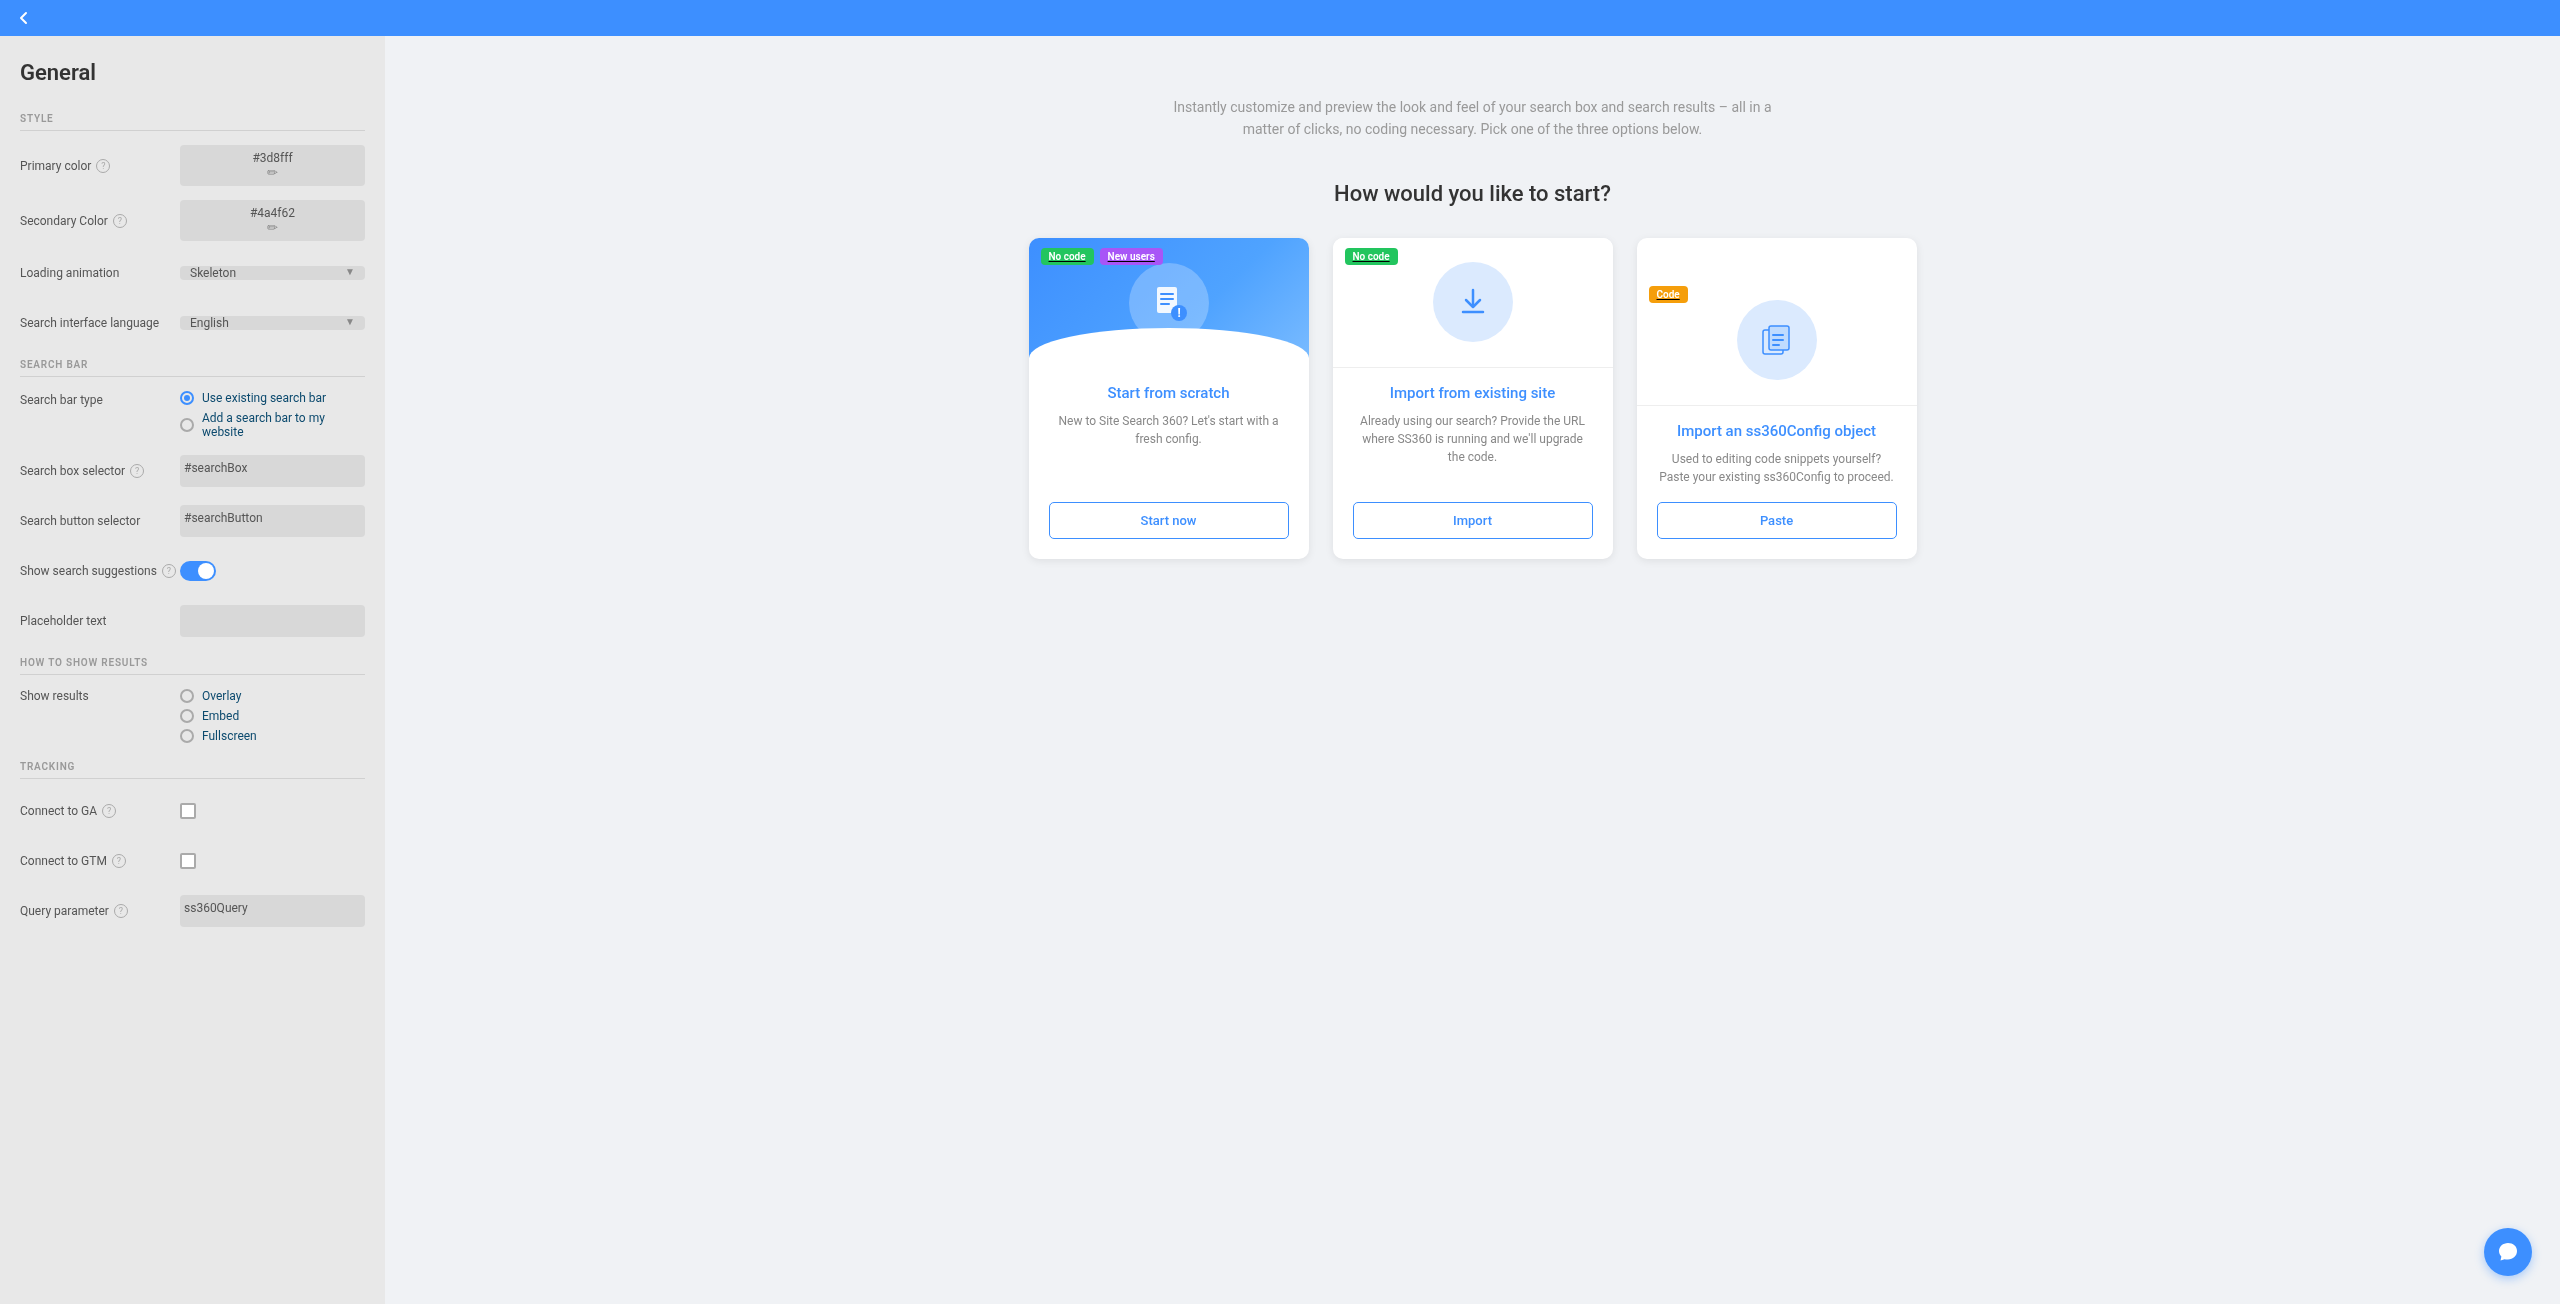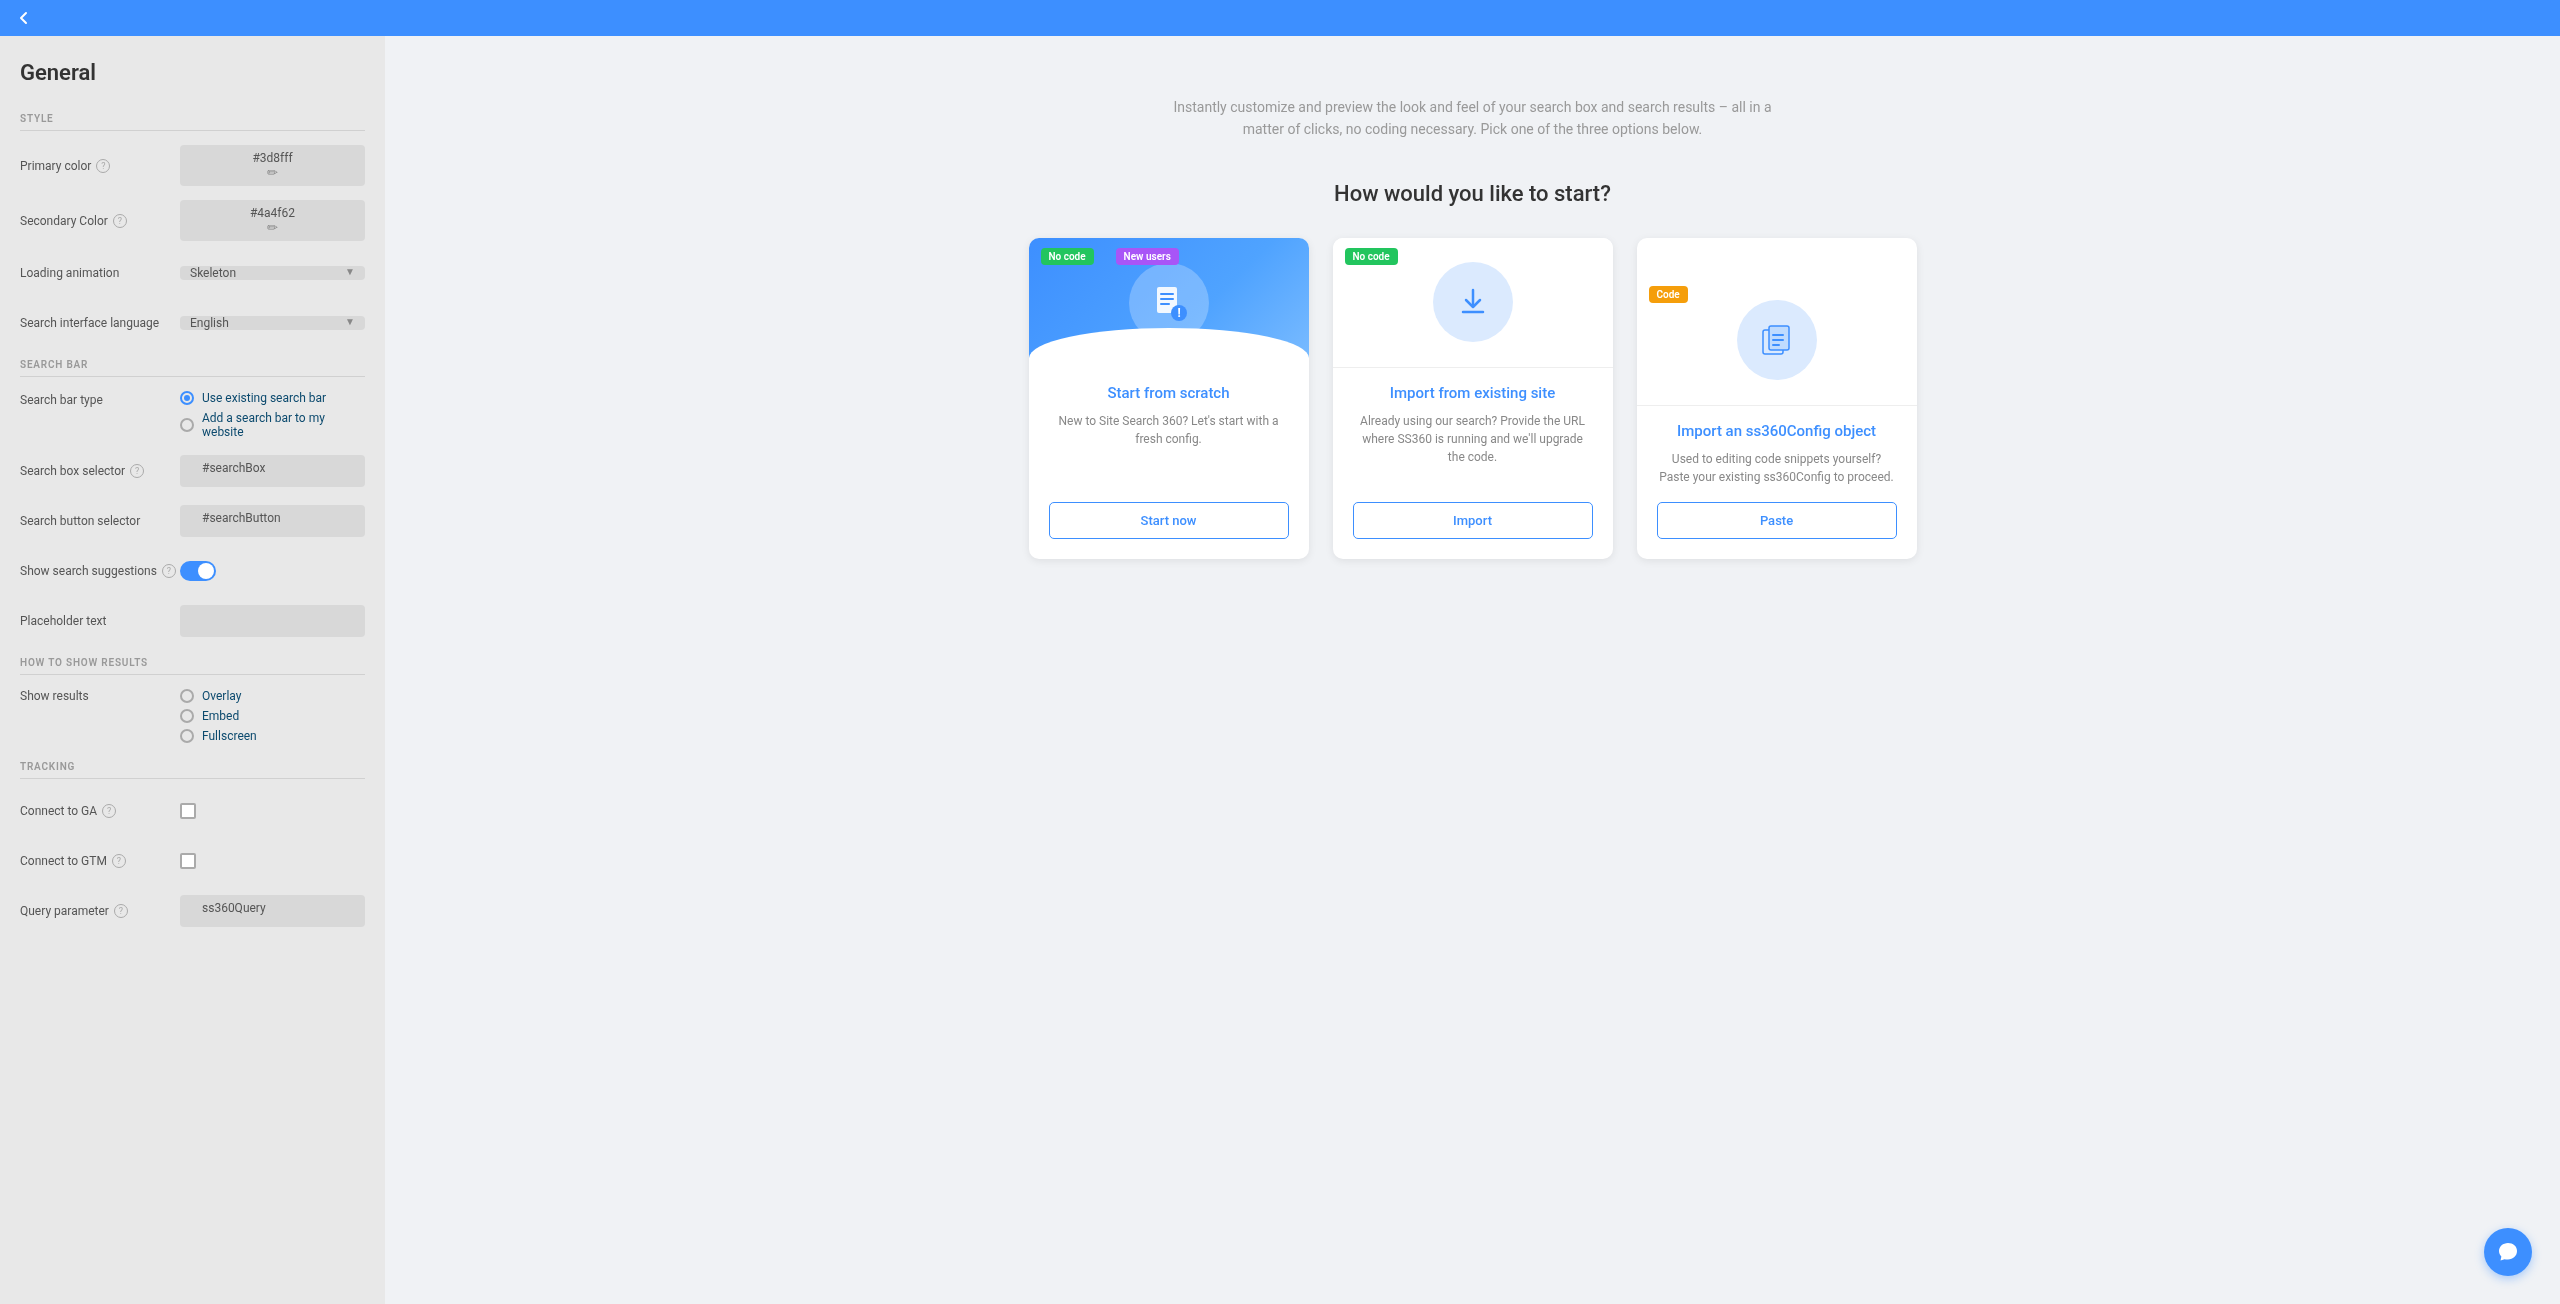--- a/index.html
+++ b/index.html
@@ -105,21 +105,21 @@
       color: #555;
       display: flex;
       align-items: flex-start;
       justify-content: space-between;
       cursor: pointer;
     }
     .chevron-down { font-size: 10px; color: #888; }
     .text-input-control {
       background: #d8d8d8;
       border-radius: 4px;
-      padding: 6px 22px;
+      padding: 6px 4px;
       font-size: 12px;
       color: #555;
       min-height: 32px;
     }
     .radio-group { display: flex; flex-direction: column; gap: 6px; }
     .radio-item { display: flex; align-items: center; gap: 8px; font-size: 12px; color: #0c4a6e; }
     .radio-circle {
       width: 14px; height: 14px; border-radius: 50%; border: 2px solid #3d8fff;
       display: flex; align-items: center; justify-content: center; flex-shrink: 0;
     }
@@ -194,21 +194,22 @@
       align-items: center;
       justify-content: center;
       position: relative;
     }
     .card-header.white-bg { background: white; }
     .card-header-badges {
       position: absolute;
       top: 10px;
       left: 12px;
       display: flex;
-      gap: 22px;
+      gap: 6px;
+      text-decoration: underline;
     }
     .badge {
       padding: 3px 8px;
       border-radius: 4px;
       font-size: 10px;
       font-weight: 600;
       color: white;
     }
     .badge.no-code { background: #22c55e; }
     .badge.new-users { background: #a855f7; }

